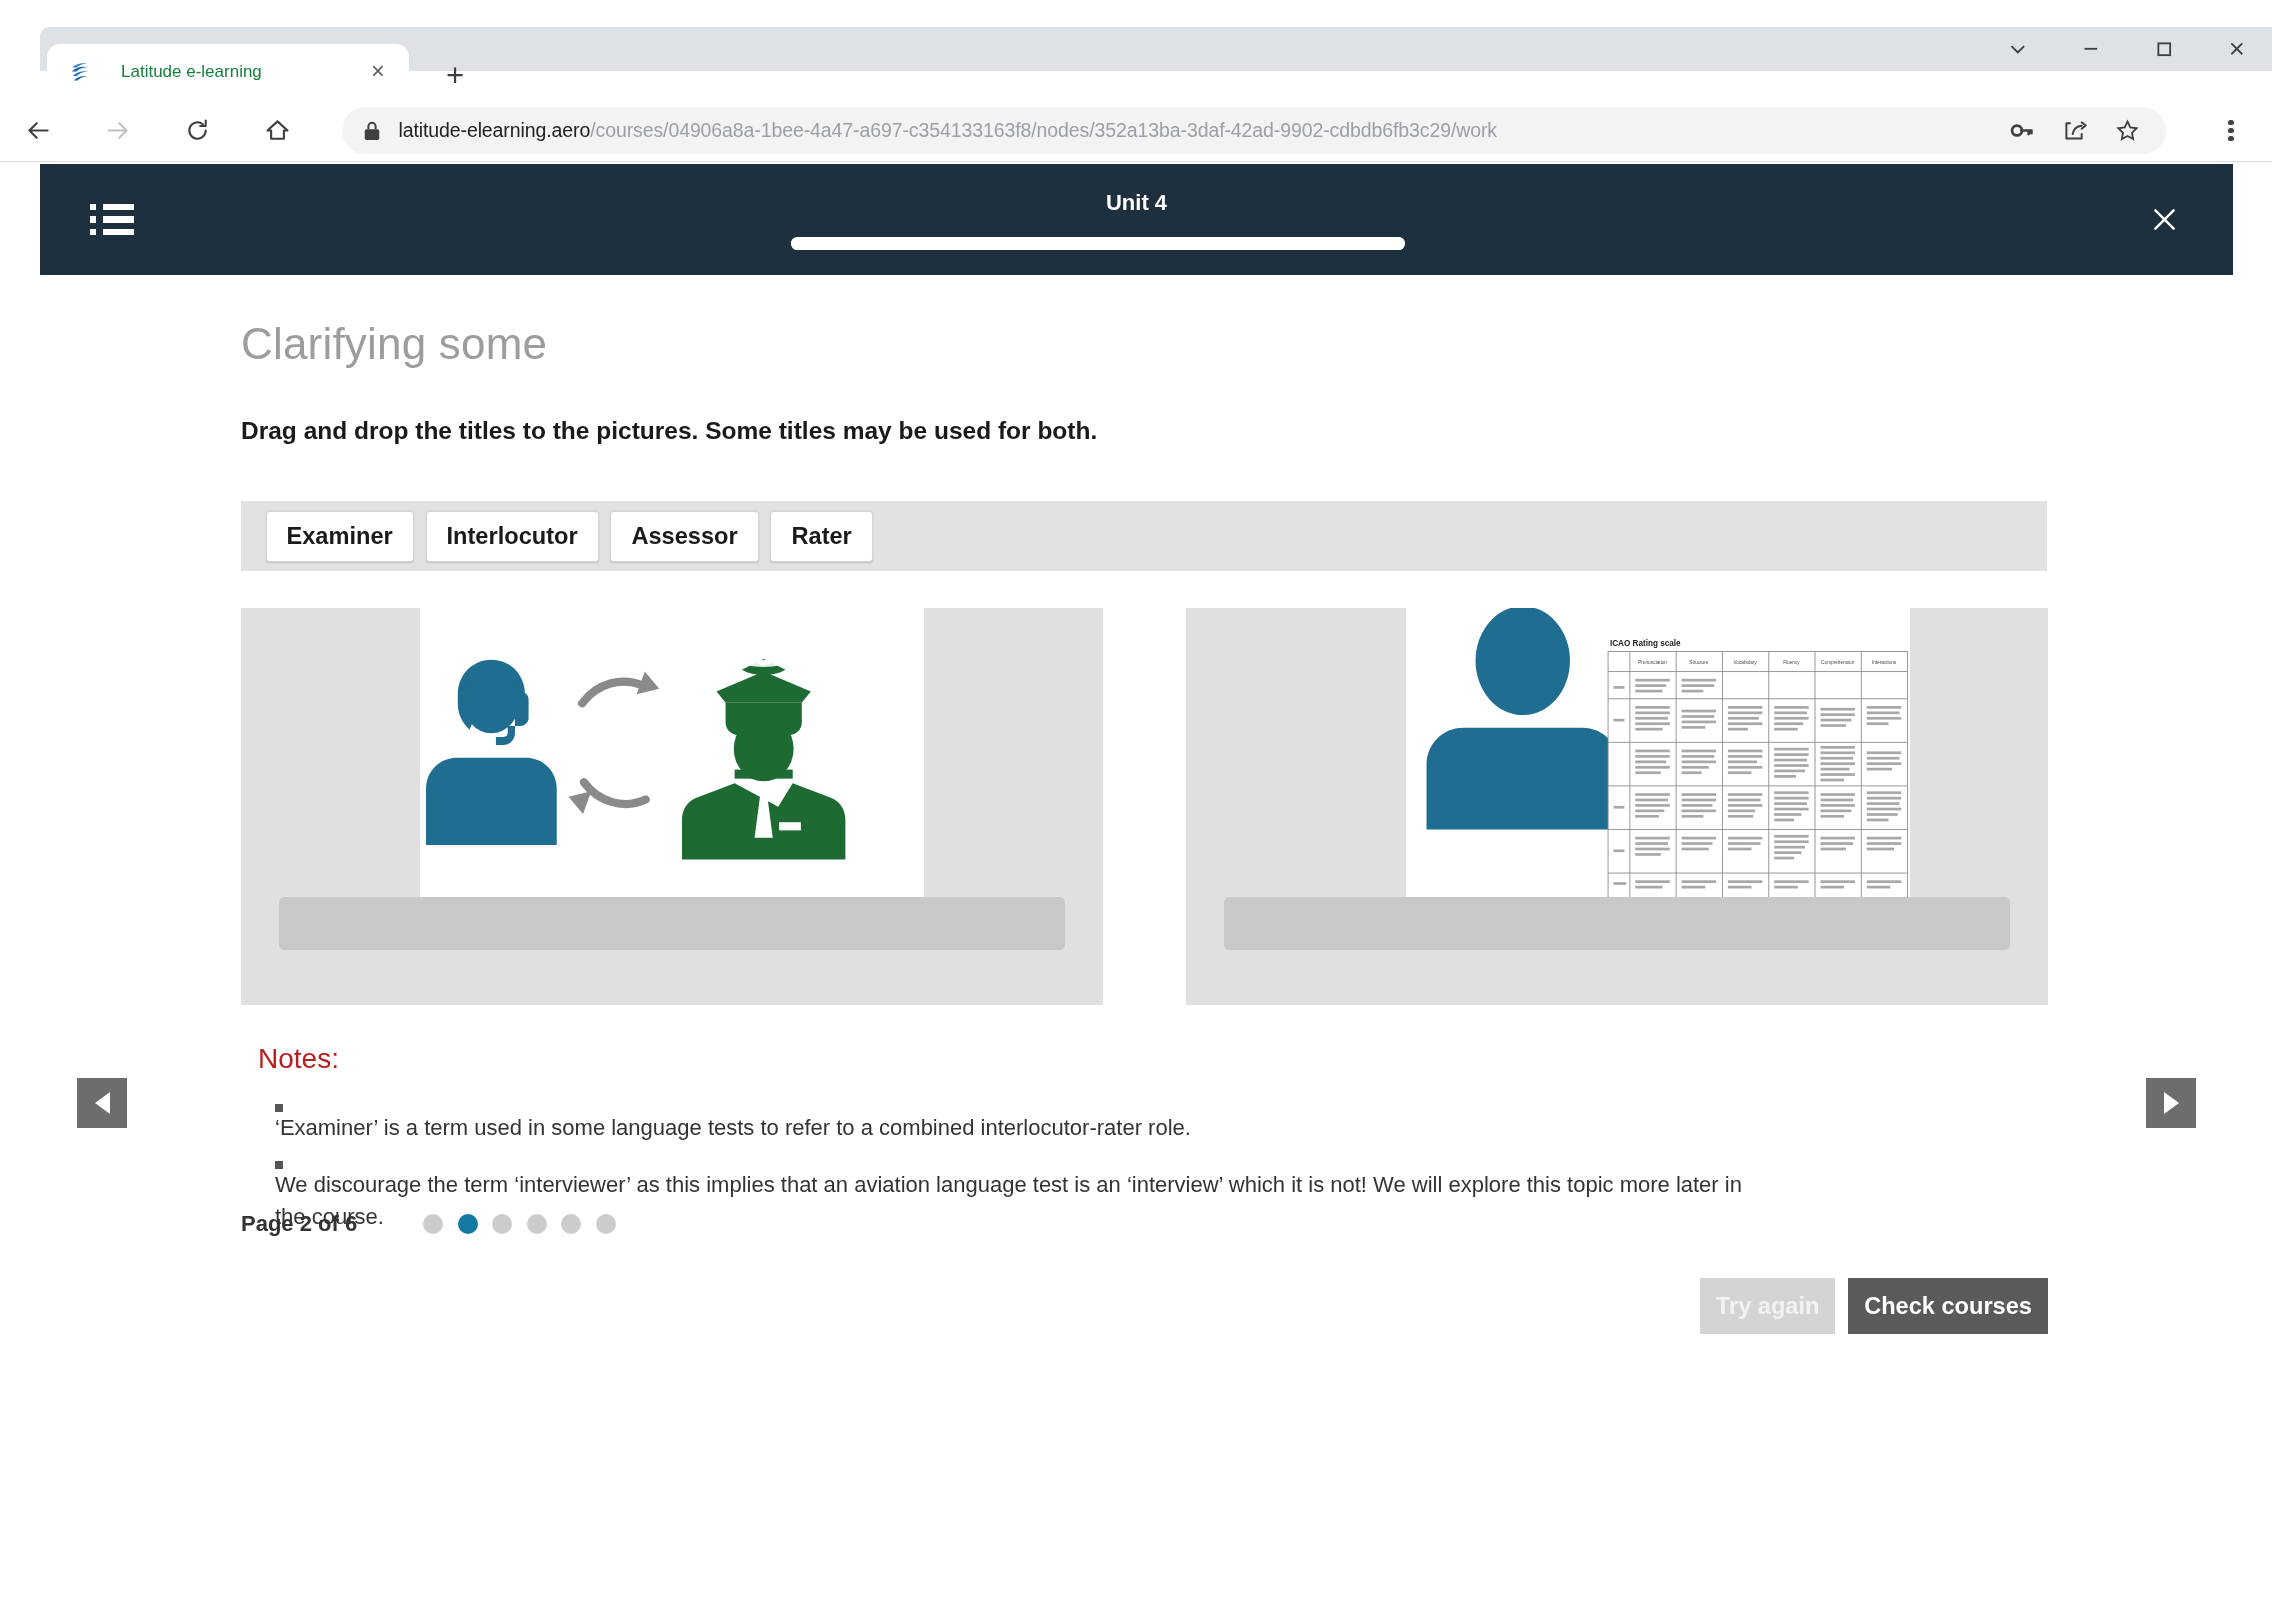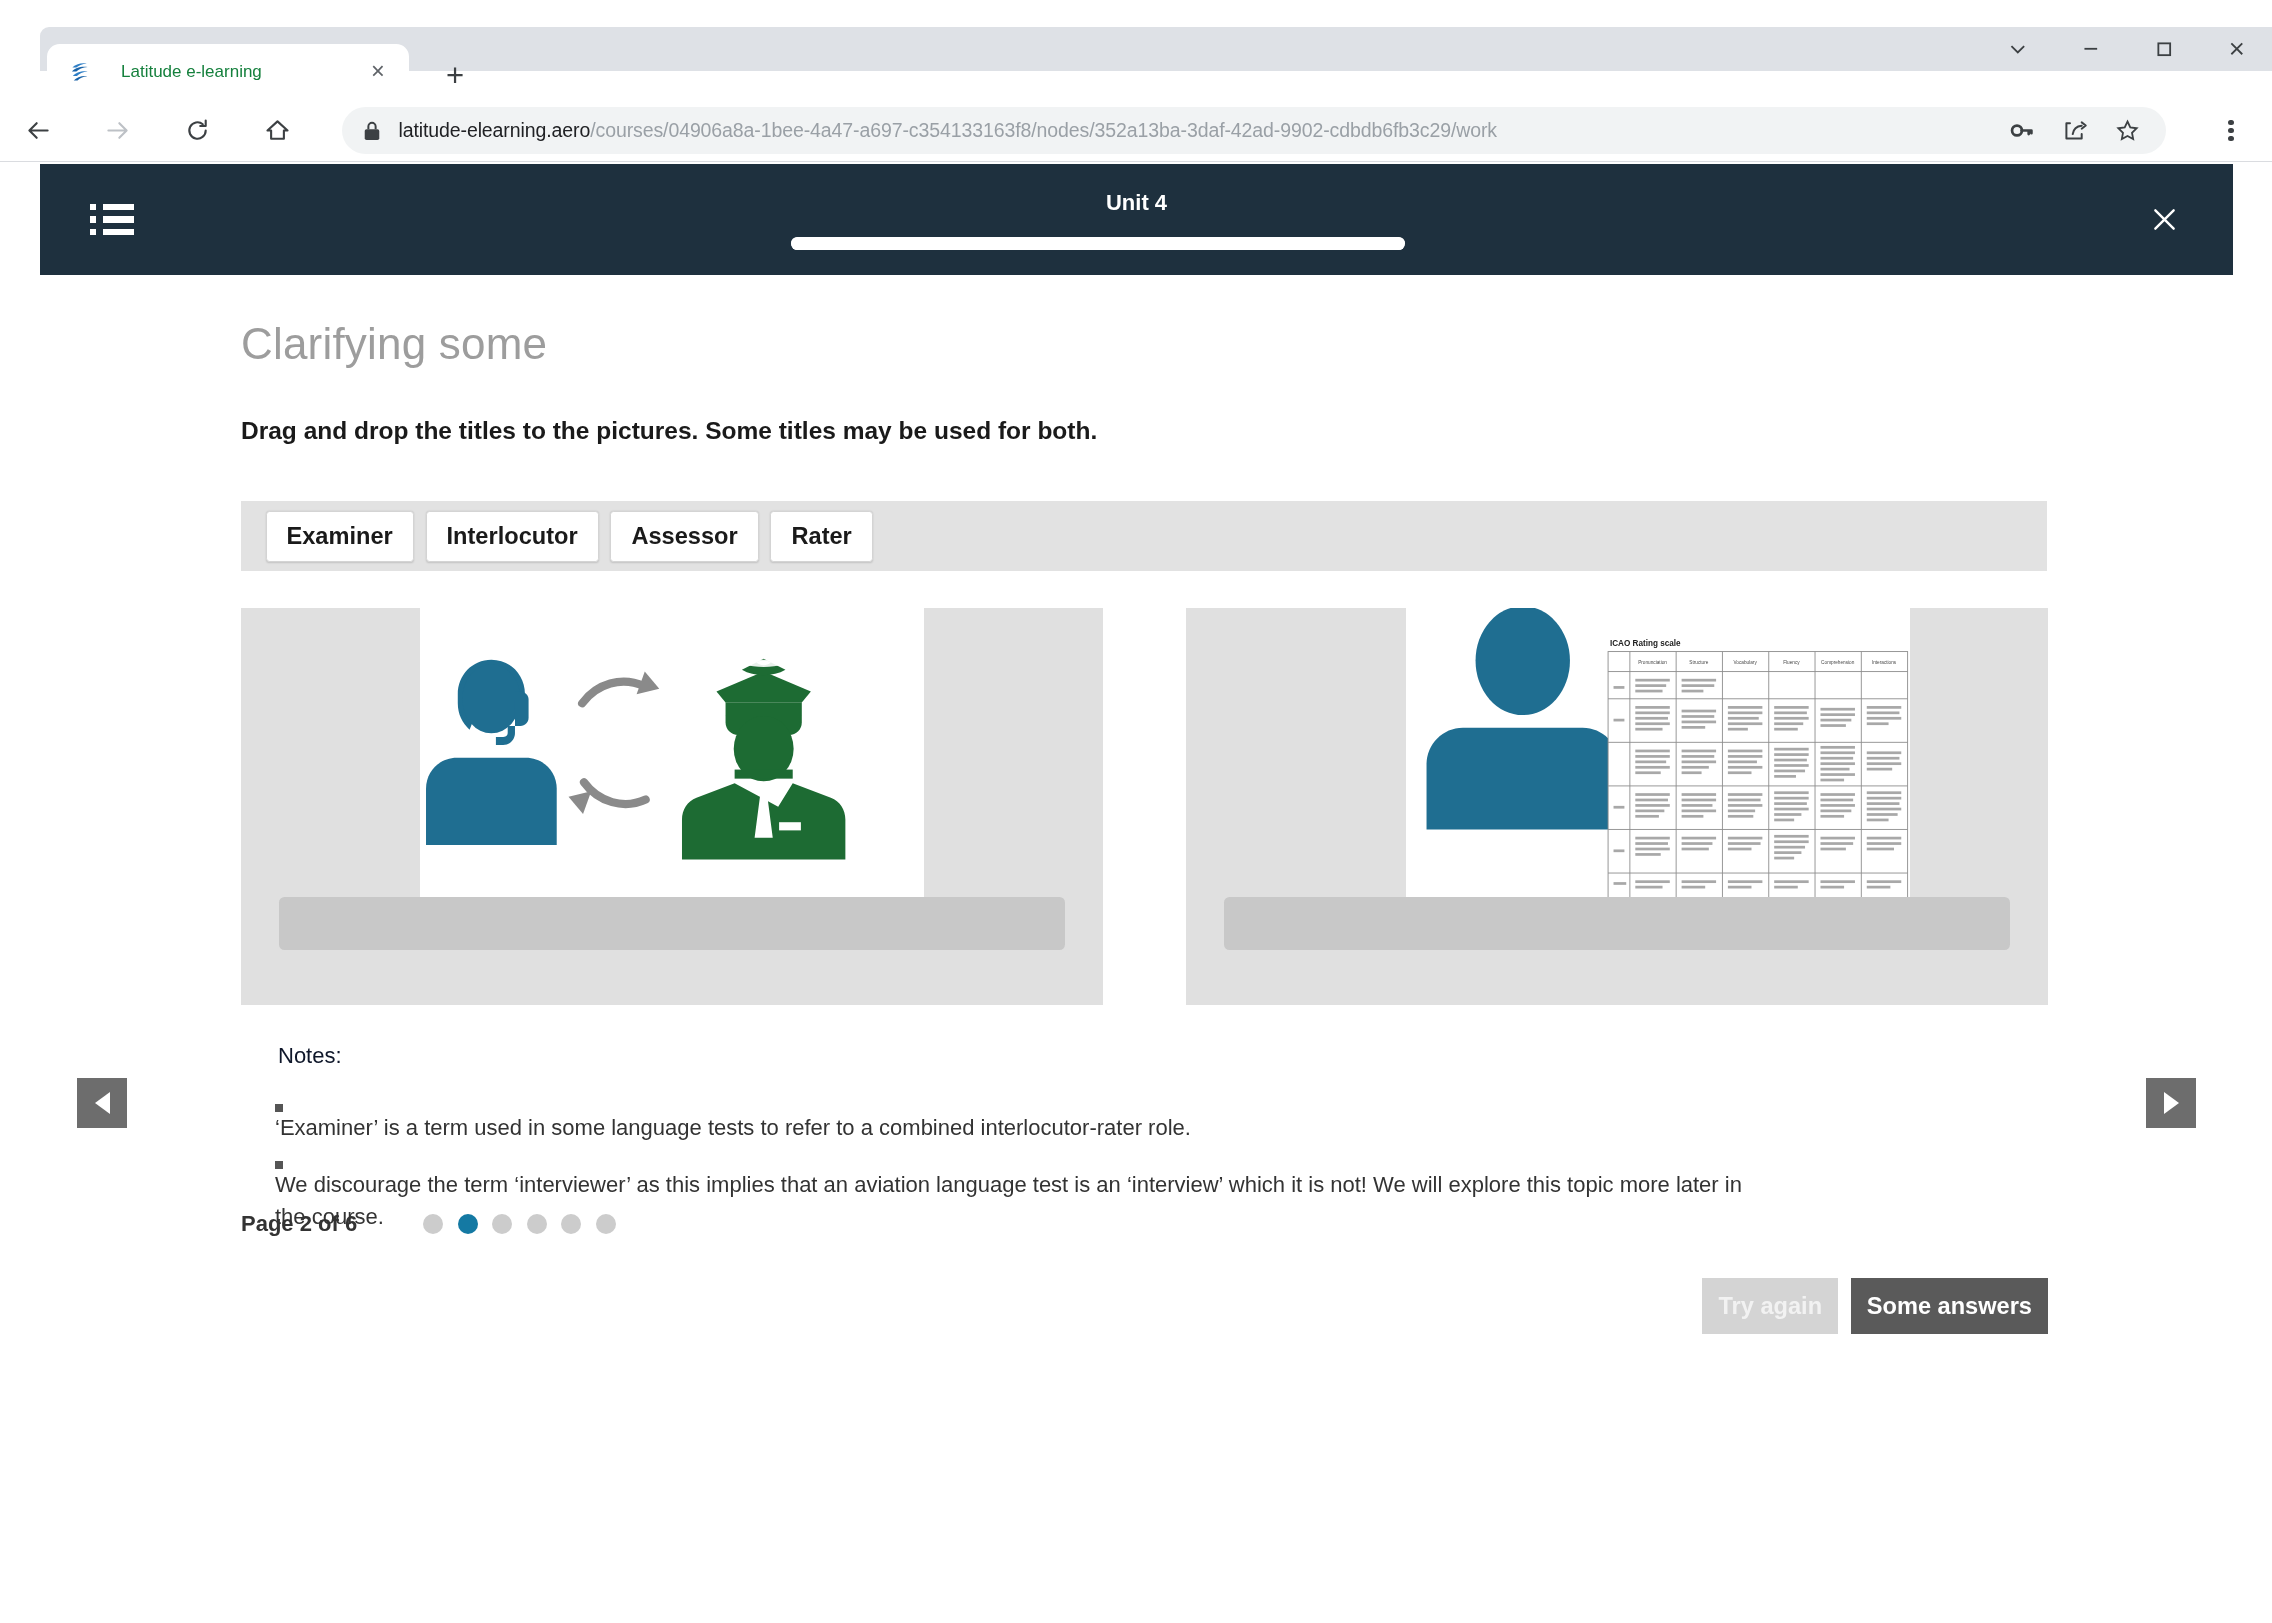--- a/index.html
+++ b/index.html
@@ -218,21 +218,21 @@
   .tri-r {
     width: 0; height: 0;
     border-top: 11.8px solid transparent;
     border-bottom: 11.8px solid transparent;
     border-left: 15.5px solid #ffffff;
   }
 
   
   .notes-label {
     position: absolute; left: 218px; top: 768px;
-    font-size: 22px; color: #0f172a; margin-left: 20px;
+    font-size: 28px; color: #b91c1c;
   }
   .notes-list {
     position: absolute; left: 235px; top: 816px;
     width: 1473px;
   }
   .note-item {
     display: flex; align-items: flex-start;
     font-size: 22px; color: #333333; line-height: 1.42;
     margin-bottom: 5.5px;
     flex-direction: column;
@@ -659,19 +659,19 @@
             <span class="dot active" style="background: rgb(20, 121, 163);"></span>
             <span class="dot" style="background: rgb(204, 204, 204);"></span>
             <span class="dot" style="background: rgb(204, 204, 204);"></span>
             <span class="dot" style="background: rgb(204, 204, 204);"></span>
             <span class="dot" style="background: rgb(204, 204, 204);"></span>
           </span>
       </div>
 
       <div class="actions">
         <button class="btn btn-secondary">Try again</button>
-        <button class="btn btn-primary">Some answers</button>
+        <button class="btn btn-primary">Check courses</button>
       </div>
 
     </div>
   </div>
 </div>
 
 
 </body></html>

